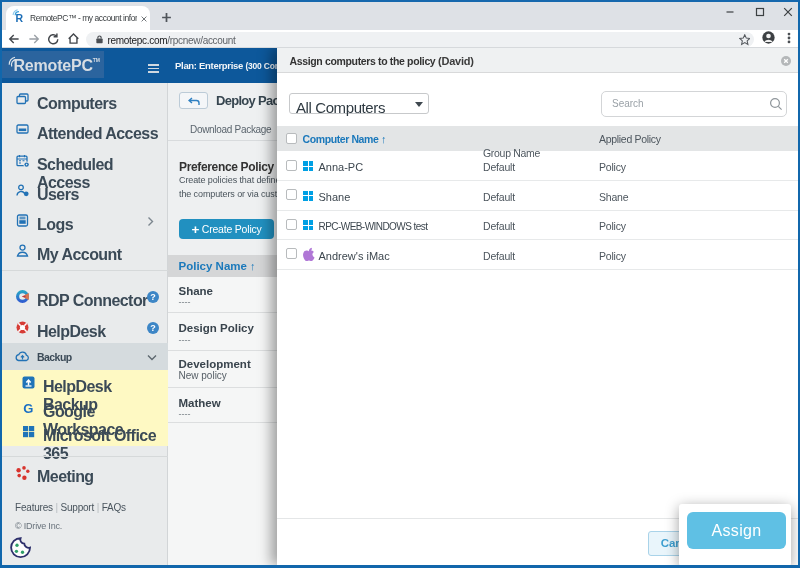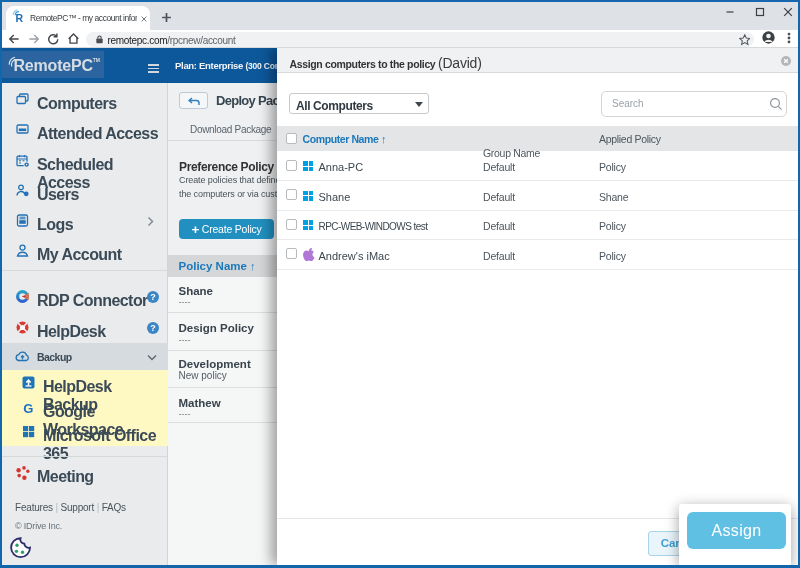--- a/index.html
+++ b/index.html
@@ -291,28 +291,28 @@
     <div style="position:absolute;left:10.5px;top:275px;font-size:11.5px;font-weight:bold;color:#39444d">Development</div>
     <div style="position:absolute;left:10.5px;top:286.5px;font-size:10px;color:#555e66">New policy</div>
     <div style="position:absolute;left:0;top:303.5px;width:109px;border-top:1px solid #dcdedf"></div>
     <div style="position:absolute;left:10.5px;top:313.5px;font-size:11.5px;font-weight:bold;color:#39444d">Mathew</div>
     <div style="position:absolute;left:10.5px;top:326px;font-size:9px;color:#747d84">----</div>
     <div style="position:absolute;left:0;top:339px;width:109px;border-top:1px solid #dcdedf"></div>
   </div>
 
   <div id="modal">
     <div id="mhead">
-      <div style="position:absolute;left:12.5px;top:7px;font-size:10.5px;font-weight:bold;color:#333;white-space:nowrap;letter-spacing:-0.35px">Assign computers to the policy <span style="font-weight:normal;font-size:14px;color:#3c3c3c;letter-spacing:-0.2px">(David)</span></div>
+      <div style="position:absolute;left:12.5px;top:7px;font-size:10.5px;font-weight:bold;color:#333;white-space:nowrap;letter-spacing:-0.35px">Assign computers to the policy <span style="font-weight:bold;font-size:11px;color:#3c3c3c;letter-spacing:-0.2px">(David)</span></div>
       <svg style="position:absolute;left:503.5px;top:8px" width="10" height="10" viewBox="0 0 10 10">
           <circle cx="5" cy="5" r="5" fill="#b4b7b9"></circle>
           <path d="M3.2 3.2 L6.8 6.8 M6.8 3.2 L3.2 6.8" stroke="#fff" stroke-width="1.3"></path>
         </svg>
     </div>
     <div style="position:absolute;left:11.5px;top:45px;width:140.5px;height:20.5px;border:1px solid #c7c9cb;border-radius:3px;background:#fff">
-      <div style="position:absolute;left:6.5px;top:5px;font-size:12px;font-weight:bold;color:#2f3a42;letter-spacing:-0.4px">All Computers</div>
+      <div style="position:absolute;left:6.5px;top:5px;font-size:15px;font-weight:normal;color:#2f3a42;letter-spacing:-0.4px">All Computers</div>
       <div style="position:absolute;left:125px;top:8px;width:0;height:0;border-left:4.5px solid transparent;border-right:4.5px solid transparent;border-top:5.5px solid #3f484f"></div>
     </div>
     <div style="position:absolute;left:324px;top:42.5px;width:186px;height:26px;border:1px solid #d3d5d7;border-radius:5px;background:#fff">
       <div style="position:absolute;left:10px;top:6.5px;font-size:10px;color:#9aa1a7">Search</div>
       <svg style="position:absolute;left:167px;top:5.5px" width="14" height="14" viewBox="0 0 14 14">
           <circle cx="6" cy="6" r="4.4" fill="none" stroke="#8f969b" stroke-width="1.2"></circle>
           <path d="M9.3 9.3 L12.6 12.6" stroke="#8f969b" stroke-width="1.2"></path>
         </svg>
     </div>
     <div id="thead">

